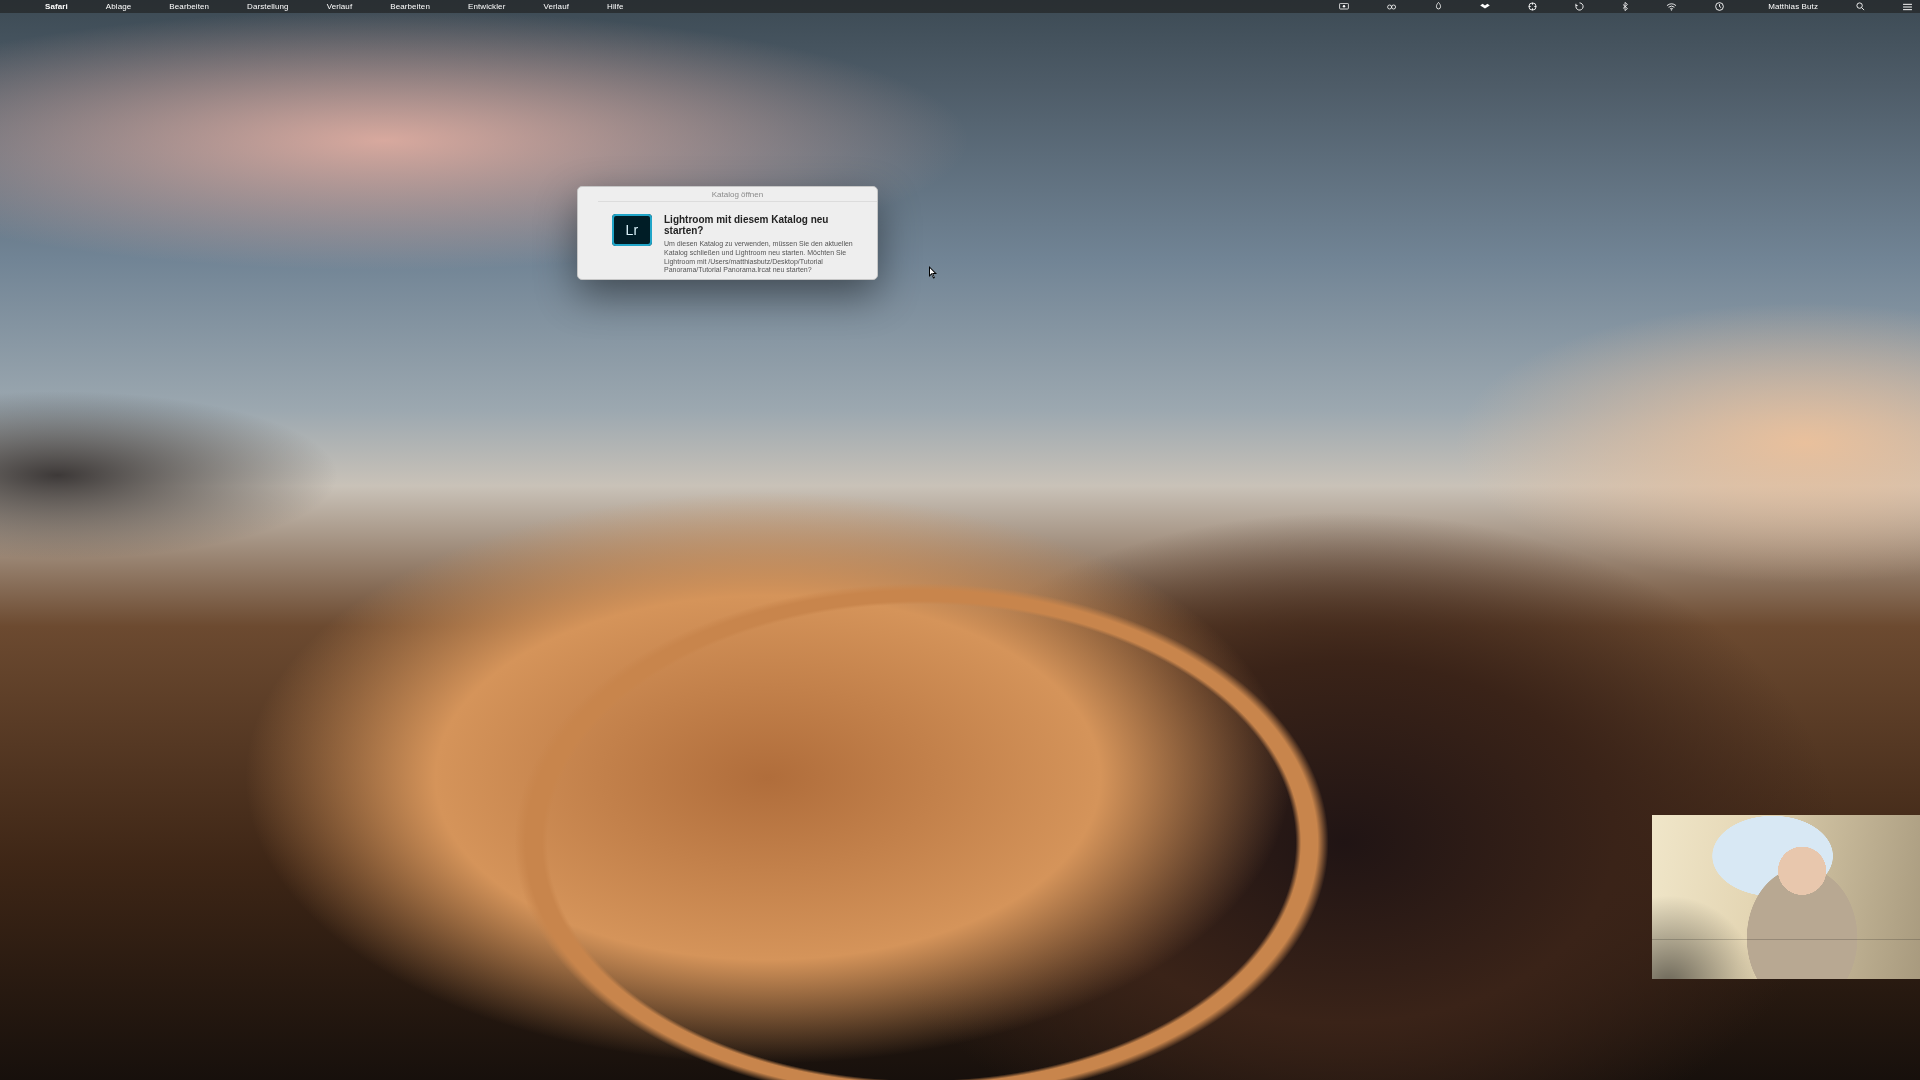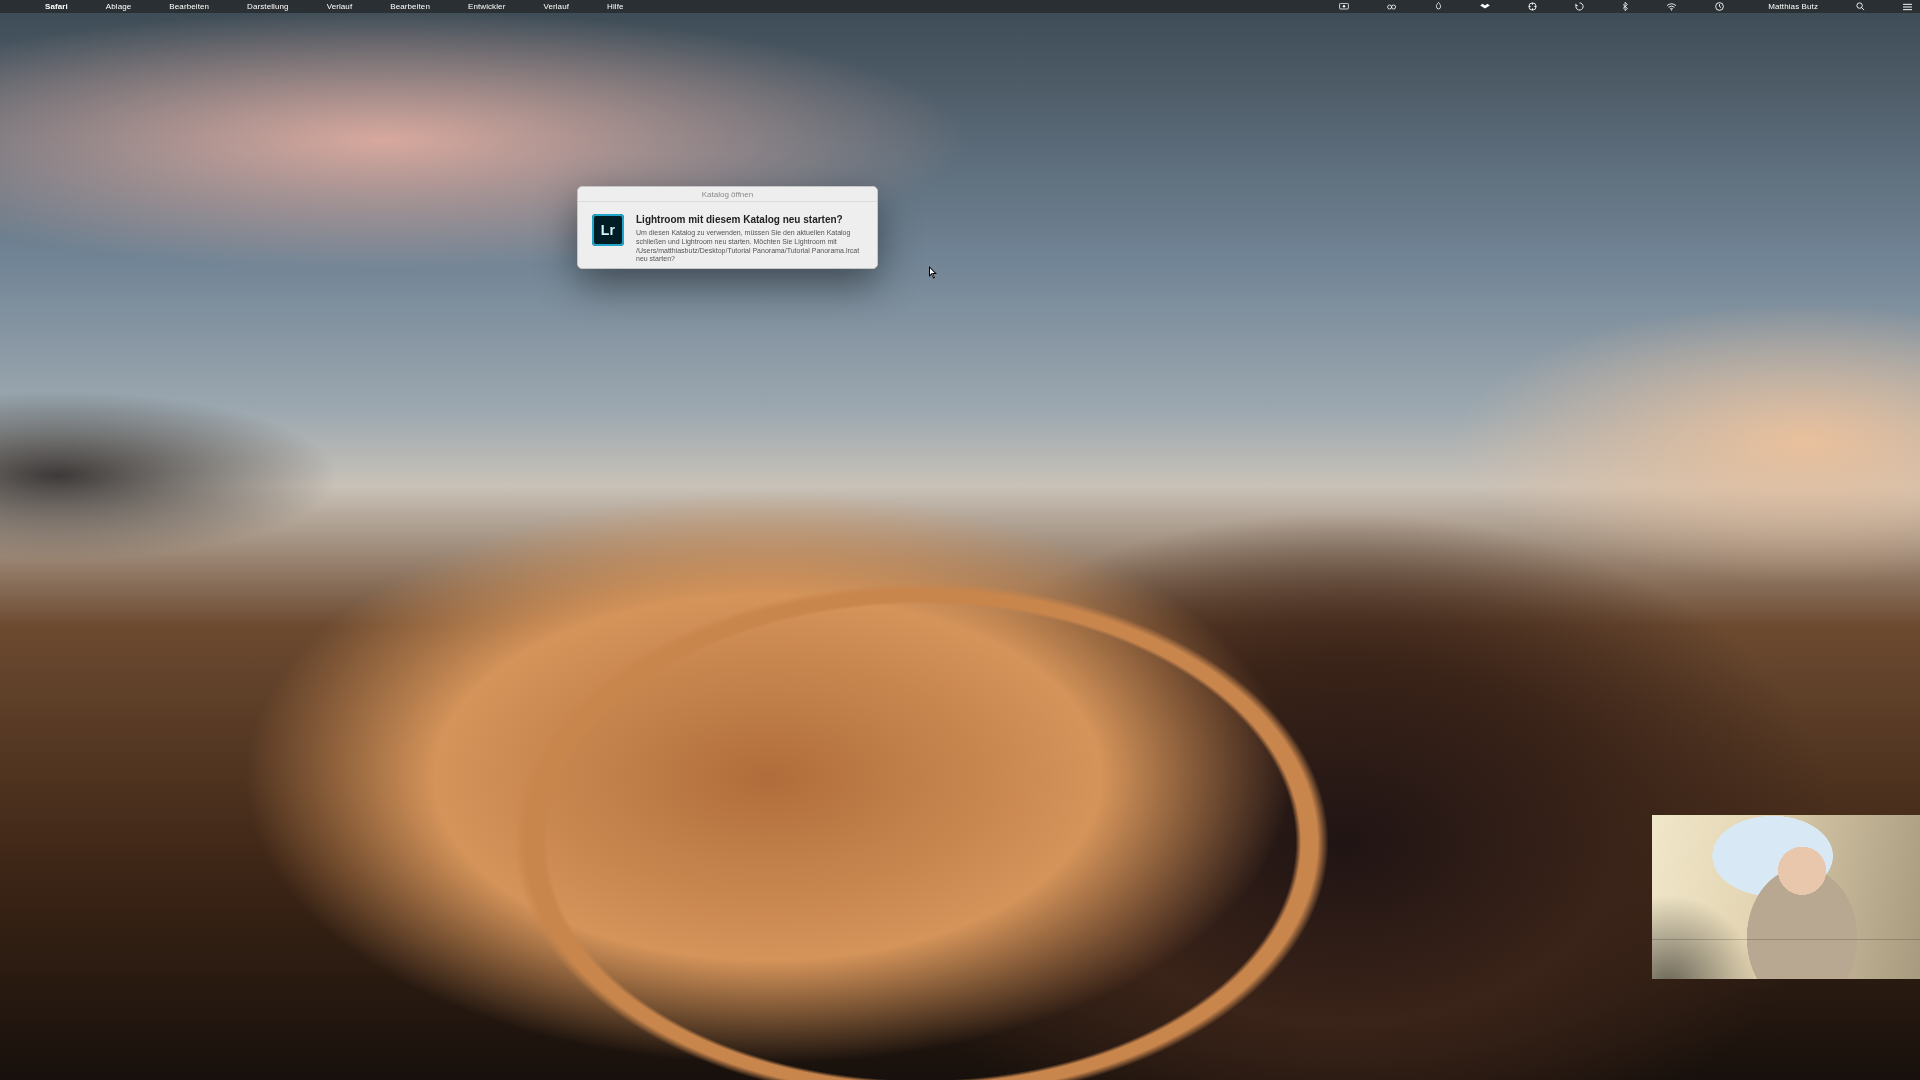--- a/index.html
+++ b/index.html
@@ -42,32 +42,33 @@
     #menubar .user-name { margin-left: 16px; }
 
     
     #dialog {
       position: absolute;
       left: 577px; top: 186px; width: 301px;
       background: #eeeeee;
       border: 1px solid #c6c6c6; border-radius: 5px;
       box-shadow: 0 15px 40px rgba(0,0,0,.45);
       z-index: 20;
+      padding-left: 20px;
     }
     #dialog .titlebar {
       height: 15px; line-height: 15px; text-align: center;
       font-size: 8px; color: #8a8a8a;
       border-bottom: 1px solid #dcdcdc; border-radius: 5px 5px 0 0;
     }
     #dialog .body { display: flex; padding: 12px 14px 4px 14px; }
     #dialog .lr-icon {
-      width: 32px; height: 32px; border-radius: 4px;
+      width: 40px; height: 32px; border-radius: 4px;
       background: #001d26; display: flex; align-items: center; justify-content: center;
       box-shadow: inset 0 0 0 2px #20a5c8;
-      color: #d9f2fa; font-weight: 700; font-size: 14px; letter-spacing: .3px;
+      color: #d9f2fa; font-weight: 400; font-size: 14px; letter-spacing: .3px;
       flex-shrink: 0; margin-right: 12px;
     }
     #dialog .msg-title { font-size: 10px; font-weight: 600; color: #222; margin-bottom: 4px; }
     #dialog .msg-body  { font-size: 7px;  color: #555; line-height: 1.25; }
     #dialog .footer {
       display: flex; align-items: center;
       padding: 8px 14px 12px 14px;
     }
     #dialog .checkbox {
       width: 9px; height: 9px; border: 1px solid #aaa; border-radius: 2px;

